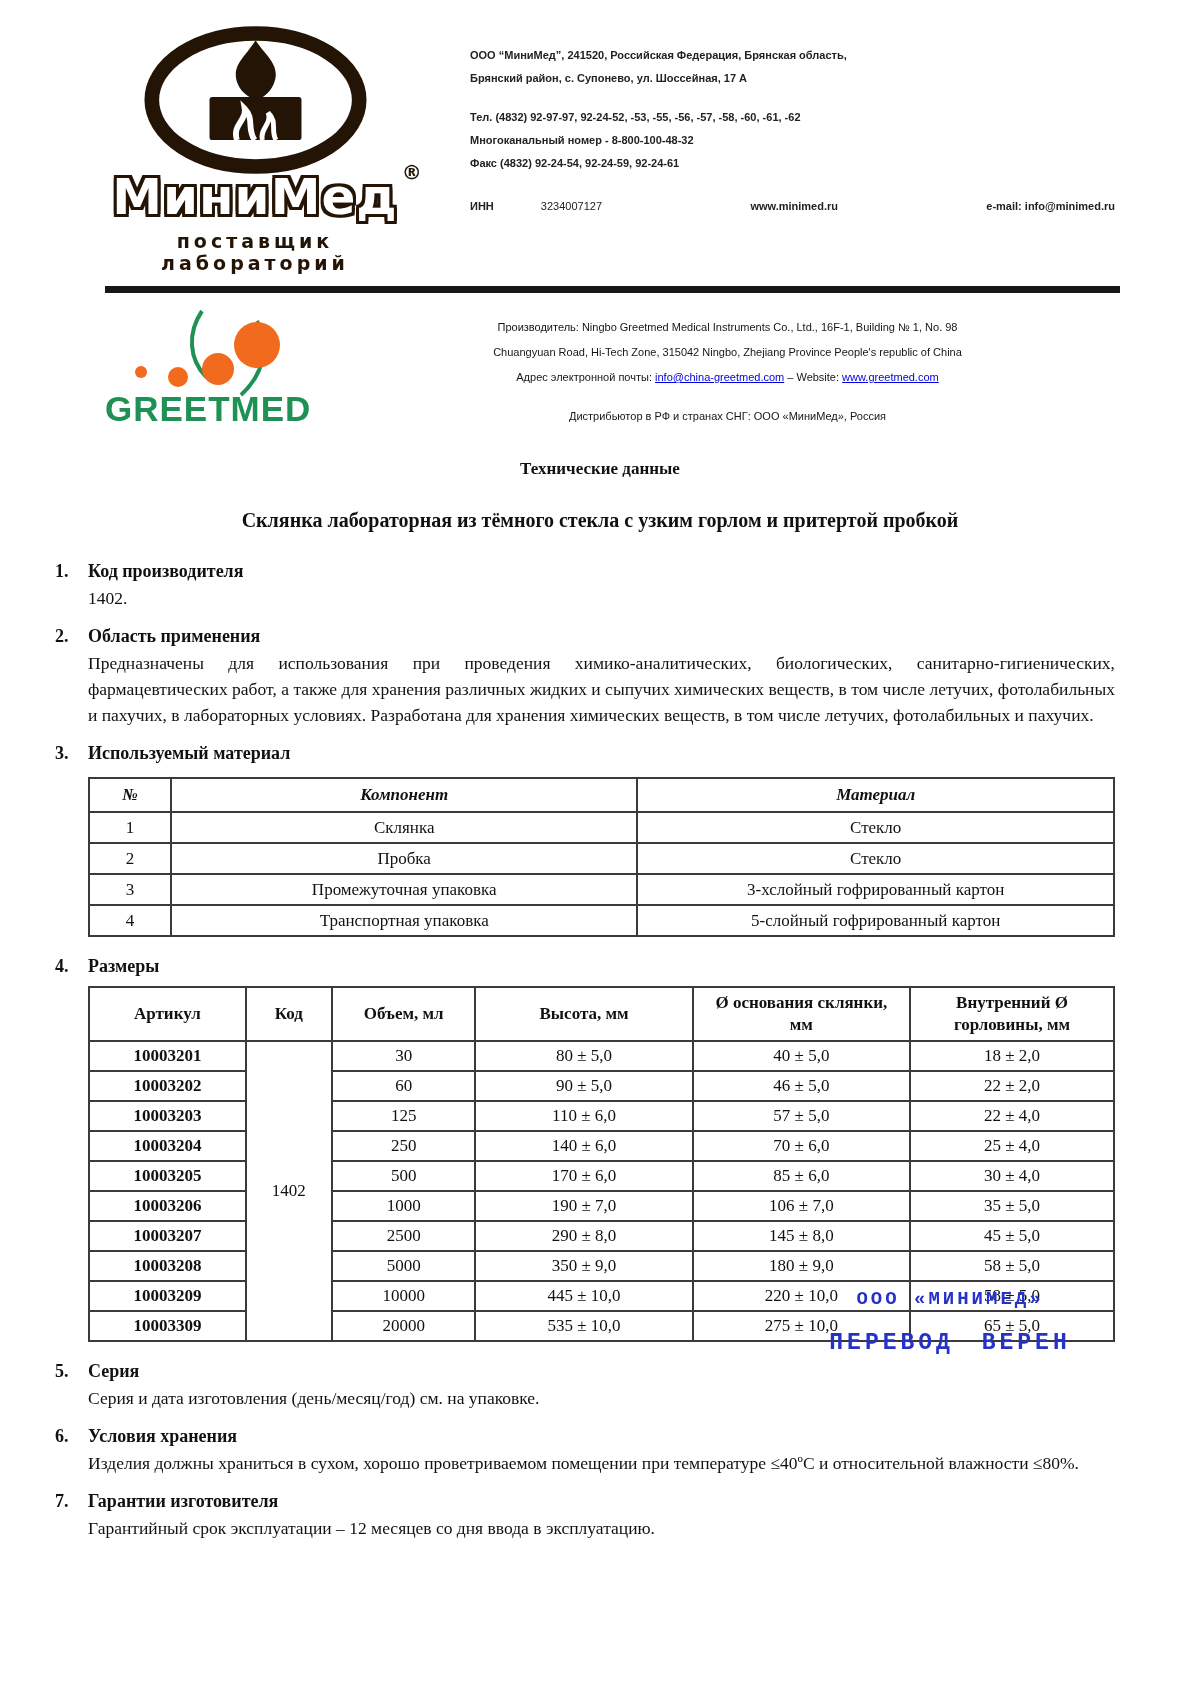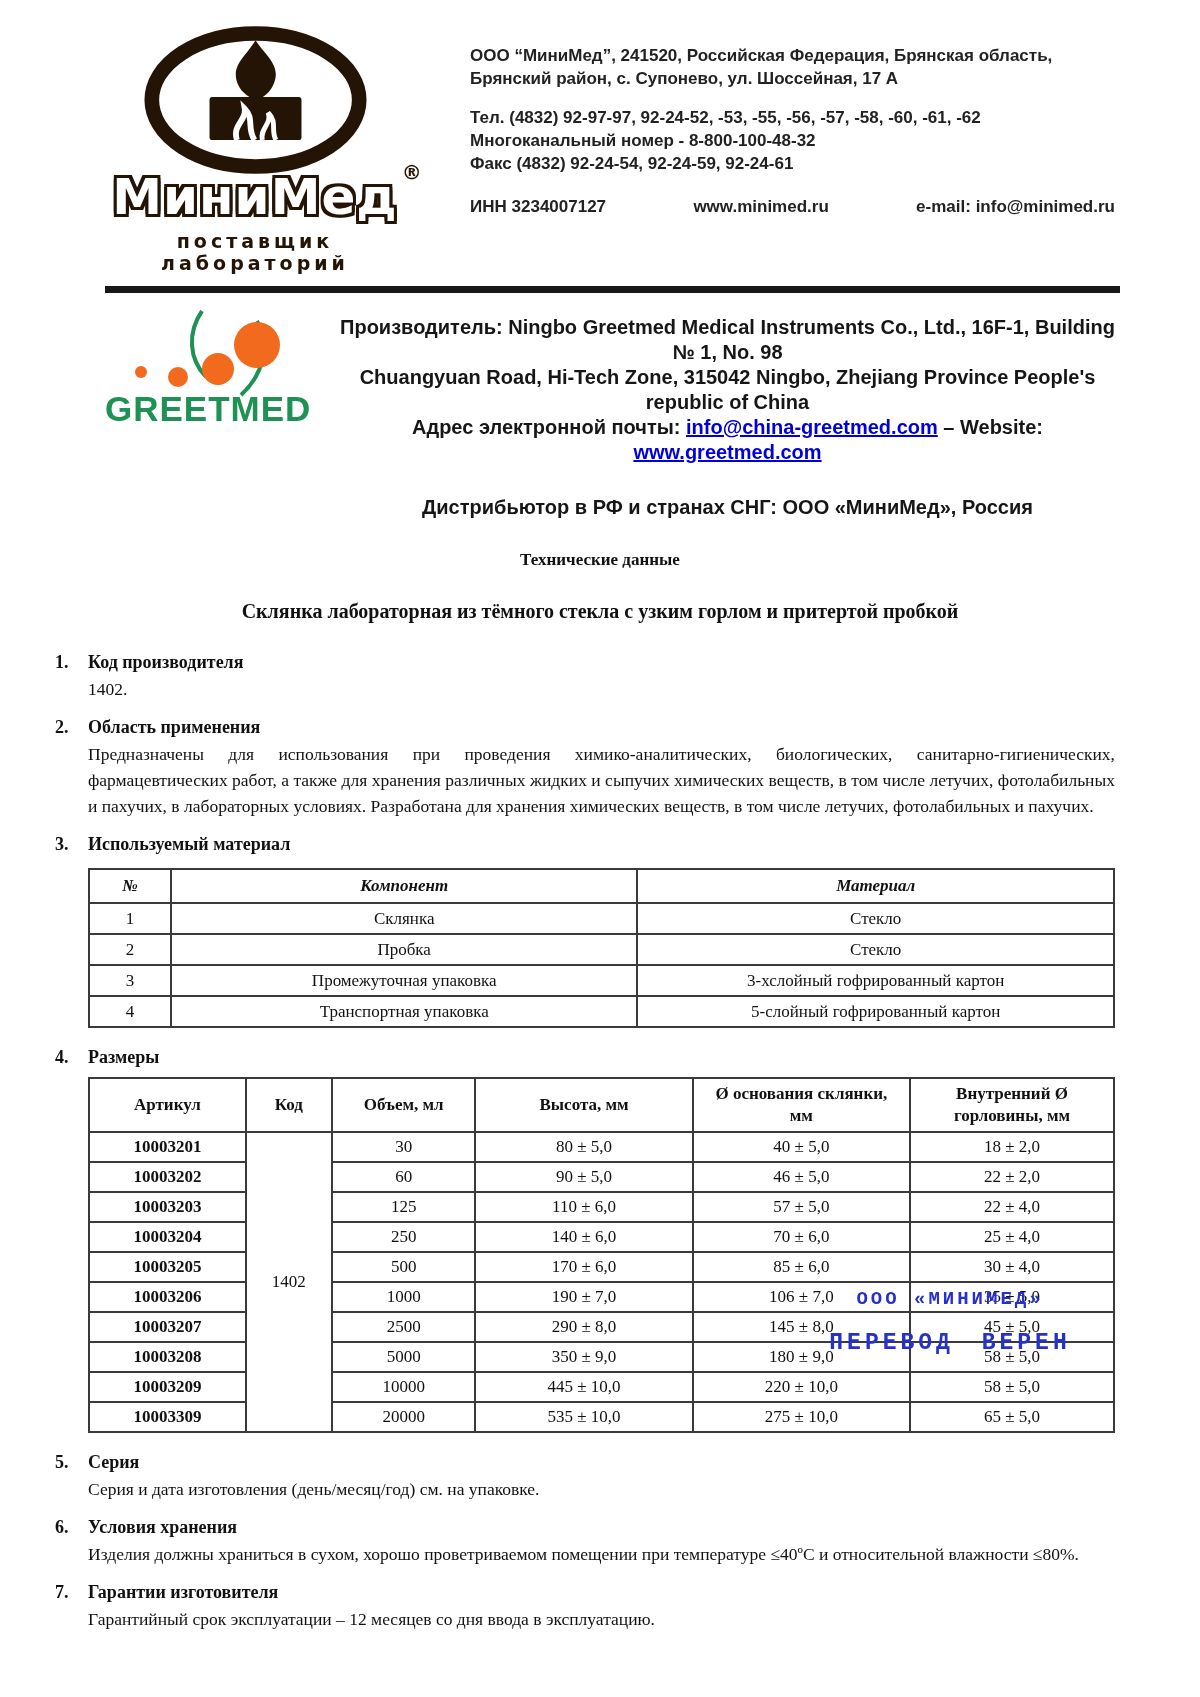--- a/index.html
+++ b/index.html
@@ -19,36 +19,36 @@
     color:#fff;
     text-shadow:-3px -3px 0 #241405, 3px -3px 0 #241405, -3px 3px 0 #241405, 3px 3px 0 #241405,
                 -3px 0 0 #241405, 3px 0 0 #241405, 0 -3px 0 #241405, 0 3px 0 #241405;
   }
   .reg { font-family:"DejaVu Sans", sans-serif; font-weight:bold; font-size:20px; color:#241405;
          position:absolute; right:-24px; top:-8px; }
   .tagline { font-family:"DejaVu Sans", sans-serif; font-weight:bold; font-size:19px;
              letter-spacing:4px; word-spacing:10px; color:#241405; margin-top:4px; }
 
   .header-contact { flex:1; margin-left:55px; font-family:"Liberation Sans", sans-serif;
-                    font-weight:bold; font-size:17px; line-height:23px; color:#222; padding-top:18px; }
+                    font-weight:bold; font-size:11px; line-height:23px; color:#222; padding-top:18px; }
   .hc-gap { height:16px; }
   .inn-row { display:flex; justify-content:space-between; margin-top:20px; }
-  .inn-pair .inn-num { font-weight:bold; }
+  .inn-pair .inn-num { font-weight:normal;margin-left:44px; }
 
   .divider { height:7px; background:#181818; margin:12px 80px 0 105px; }
 
   
   .manufacturer-row { display:flex; padding:10px 85px 0 105px; }
   .greetmed-logo { width:235px; padding-top:4px; }
   .greetmed-text { font-family:"Liberation Sans", sans-serif; font-weight:bold; font-size:35px;
                    letter-spacing:1px; color:#1f9154; margin-top:-14px; }
   .manufacturer-info { flex:1; text-align:center; font-family:"Liberation Sans", sans-serif;
-                       font-weight:bold; font-size:20px; line-height:25px; color:#161616; padding-top:12px; }
+                       font-weight:normal; font-size:11px; line-height:25px; color:#161616; padding-top:12px; }
   .manufacturer-info a { color:#0000dd; }
-  .distributor { margin-top:30px; }
+  .distributor { margin-top:14px; }
 
   
   .doc-title { text-align:center; font-size:17px; font-weight:bold; margin-top:30px; }
   .doc-subtitle { text-align:center; font-size:20px; font-weight:bold; margin-top:30px; }
 
   
   .content { padding:14px 85px 0 55px; font-size:17.5px; }
   .sec { display:flex; margin-top:15px; }
   .sec-num { width:33px; font-weight:bold; font-size:18px; }
   .sec-body { flex:1; }

